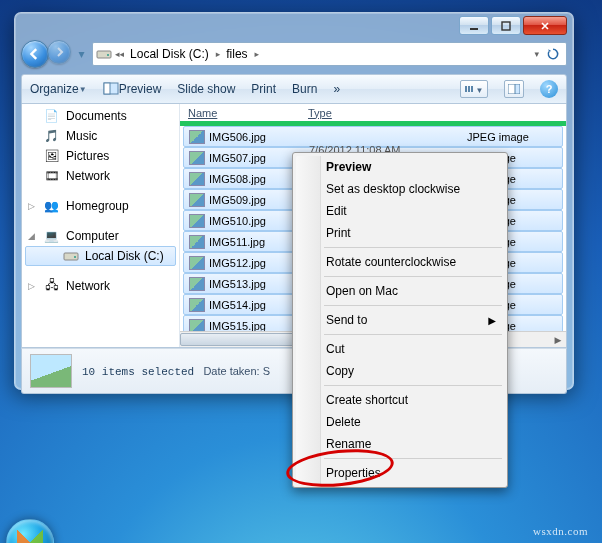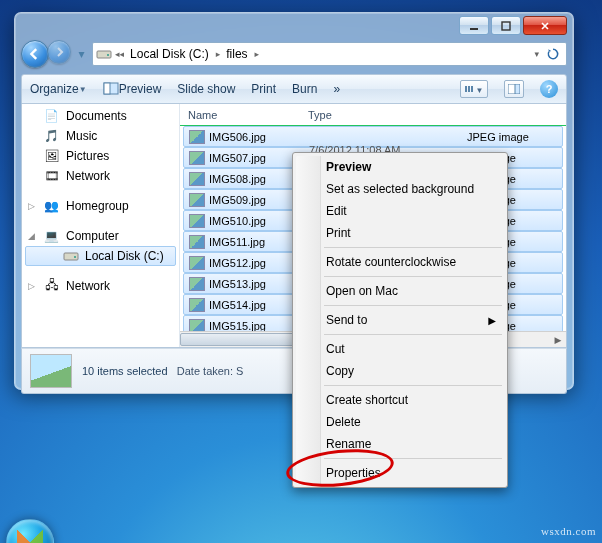--- a/index.html
+++ b/index.html
@@ -85,39 +85,39 @@
 
   .body { display:flex; height:244px; background:#fff; border:1px solid #b4c8dc; border-top:none; }
   .navpane { width:158px; border-right:1px solid #e0e8f0; overflow:hidden; padding:2px 0; }
   .navitem { display:flex; align-items:center; height:20px; padding-left:22px; gap:6px; color:#000; position:relative;}
   .navitem.sub { padding-left:40px; }
   .navitem.sel { background:linear-gradient(#eaf4ff,#d2e8ff); border:1px solid #a4ccf2; border-radius:2px; margin:0 3px; padding-left:37px;}
   .navitem .exp { position:absolute; left:6px; font-size:9px; color:#8a8a8a;}
   .ico { width:16px; height:16px; display:inline-flex; align-items:center; justify-content:center; }
 
   .filepane { flex:1; position:relative; overflow:hidden; }
-  .colheads { display:flex; height:22px; border-bottom:1px solid #22c55e; align-items:center; font-size:11px; color:#3a506a; }
+  .colheads { display:flex; height:22px; border-bottom:5px solid #22c55e; align-items:center; font-size:11px; color:#3a506a;text-decoration:underline; }
   .colheads > div:first-child { width:128px; padding-left:8px; }
   .colheads > div:nth-child(2) { width:158px; }
   .colheads > div:nth-child(3) { flex:1; }
   .frow { display:flex; align-items:center; height:21px; font-size:11px;
     background: linear-gradient(#eaf4ff,#d2e8ff); border:1px solid #a4ccf2; border-radius:2px; margin:0 3px 0 3px; }
   .frow .c1 { width:125px; padding-left:5px; display:flex; align-items:center; gap:4px; overflow:hidden; }
   .frow .c2 { width:158px; color:#555;margin-top:26px; }
   .frow .c3 { flex:1; color:#000; }
   .fimg { width:16px;height:14px;background:linear-gradient(135deg,#8ac8a0 50%,#5a98c8 50%);border:1px solid #88a;}
   .scrollx { position:absolute; bottom:0; left:0; right:0; height:16px; background:#f0f0f0; border-top:1px solid #d0d0d0;}
   .scrollx .thumb { position:absolute; left:0; width:55%; top:1px; bottom:1px; background:linear-gradient(#e8eef4,#cad6e2); border:1px solid #a4b4c4; border-radius:2px; }
   .scrollx .arr { position:absolute; top:0; bottom:0; width:16px; display:flex;align-items:center;justify-content:center;color:#666;font-size:9px;}
   .scrollx .arr.r { right:0; }
 
   .details { margin-top:0; height:46px; border:1px solid #b4c8dc; border-top:1px solid #d0dce8; background:linear-gradient(#f4f8fc,#e6eef6); display:flex; align-items:center; padding:4px 8px; gap:10px; border-radius:0 0 3px 3px;}
   .details .thumb { width:42px;height:34px;border:1px solid #bbb;background:linear-gradient(160deg,#bde8ff 55%,#7ab878 55%);}
   .details .txt { font-size:11px; color:#3a506a; }
-  .details .txt .head { color:#1b3a5a; }
+  .details .txt .head { color:#1b3a5a;font-family:Liberation Mono, monospace; }
 
   
   .context {
     position:absolute; left:292px; top:152px; width:216px;
     background:#f2f2f2; border:1px solid #9a9a9a; border-radius:3px;
     box-shadow:0 4px 12px rgba(0,0,0,.45); padding:3px;
     font-size:12px;
   }
   .context .mi { height:22px; display:flex; align-items:center; padding-left:30px; position:relative; border-radius:2px;}
   .context .mi.bold { font-weight:bold; }
@@ -125,21 +125,21 @@
   .context .sep { height:1px; background:#d0d0d0; margin:3px 2px 3px 28px;}
   .context .gutter { position:absolute; left:3px; top:3px; bottom:3px; width:25px; background:linear-gradient(90deg,#f8f8f8,#eaeaea); border-right:1px solid #dcdcdc; border-radius:2px 0 0 2px;}
   .context .items { position:relative; }
 
   .ring {
     position:absolute; left:286px; top:450px; width:108px; height:36px;
     border:3px solid #d40000; border-radius:50%; transform:rotate(-6deg);
     pointer-events:none;
   }
 
-  .watermark { position:absolute; right:6px; bottom:6px; font-size:11px; color:rgba(255,255,255,.8); letter-spacing:.5px; font-family:Tahoma; }
+  .watermark { position:absolute; right:14px; bottom:6px; font-size:11px; color:rgba(255,255,255,.8); letter-spacing:.5px; font-family:Tahoma; }
 </style>
 </head>
 <body>
 
 <div class="start-btn"></div>
 
 <div class="window">
 
   <div class="titlebar">
     <div class="winbtn">
@@ -383,21 +383,21 @@
       &nbsp;&nbsp;<span>Date taken:</span>
       <span>S</span>
     </div>
   </div>
 </div>
 
 <div class="context">
   <div class="gutter"></div>
   <div class="items">
     <div class="mi bold">Preview</div>
-    <div class="mi">Set as selected background</div>
+    <div class="mi">Set as desktop clockwise</div>
     <div class="mi">Edit</div>
     <div class="mi">Print</div>
     <div class="sep"></div>
     <div class="mi">Rotate counterclockwise</div>
     <div class="sep"></div>
     <div class="mi">Open on Mac</div>
     <div class="sep"></div>
     <div class="mi">
         <span>Send to</span>
         <span class="sub">▶</span>

